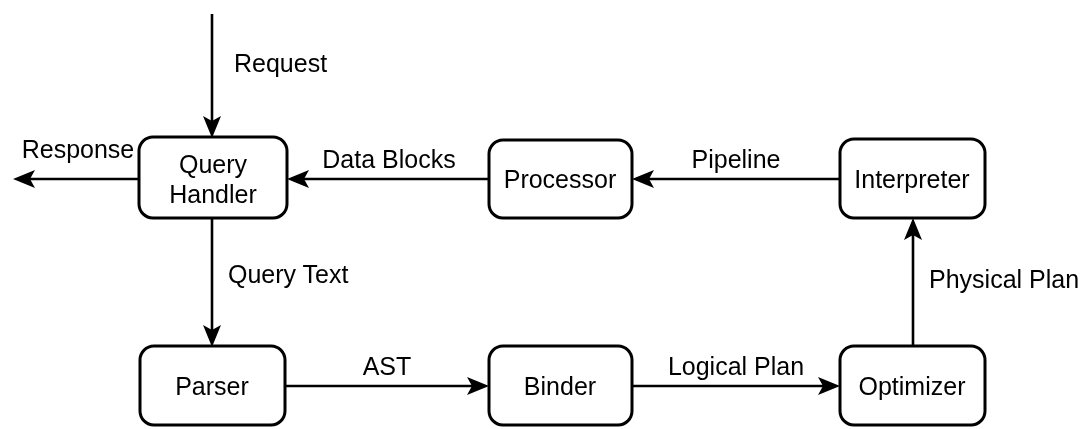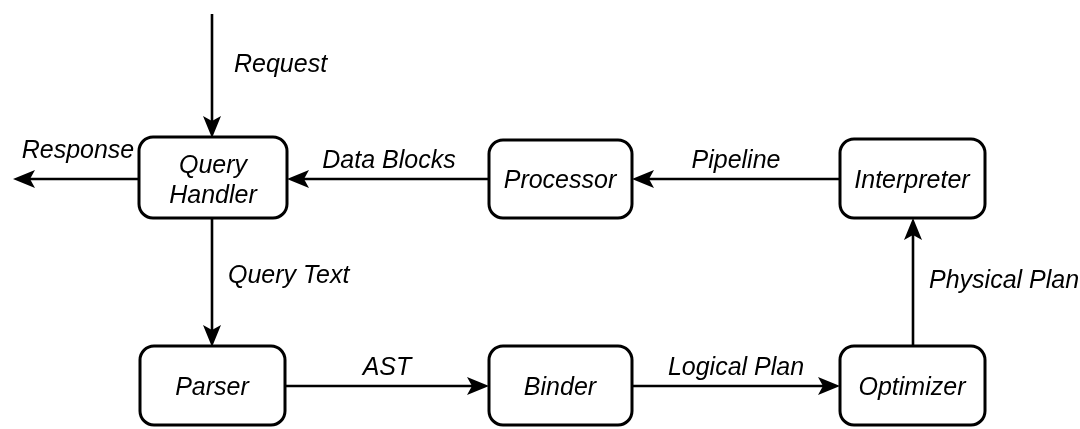--- a/index.html
+++ b/index.html
@@ -11,21 +11,20 @@
     width: 1080px;
     height: 429px;
     font-family: "Liberation Sans", sans-serif;
     overflow: hidden;
   }
   #diagram-root {
     position: relative;
     width: 1080px;
     height: 429px;
     background: #ffffff;
-    font-style: italic;
   }
   svg.diagram {
     display: block;
     width: 1080px;
     height: 429px;
   }
   .node-shape {
     fill: #ffffff;
     stroke: #000000;
     stroke-width: 3;

